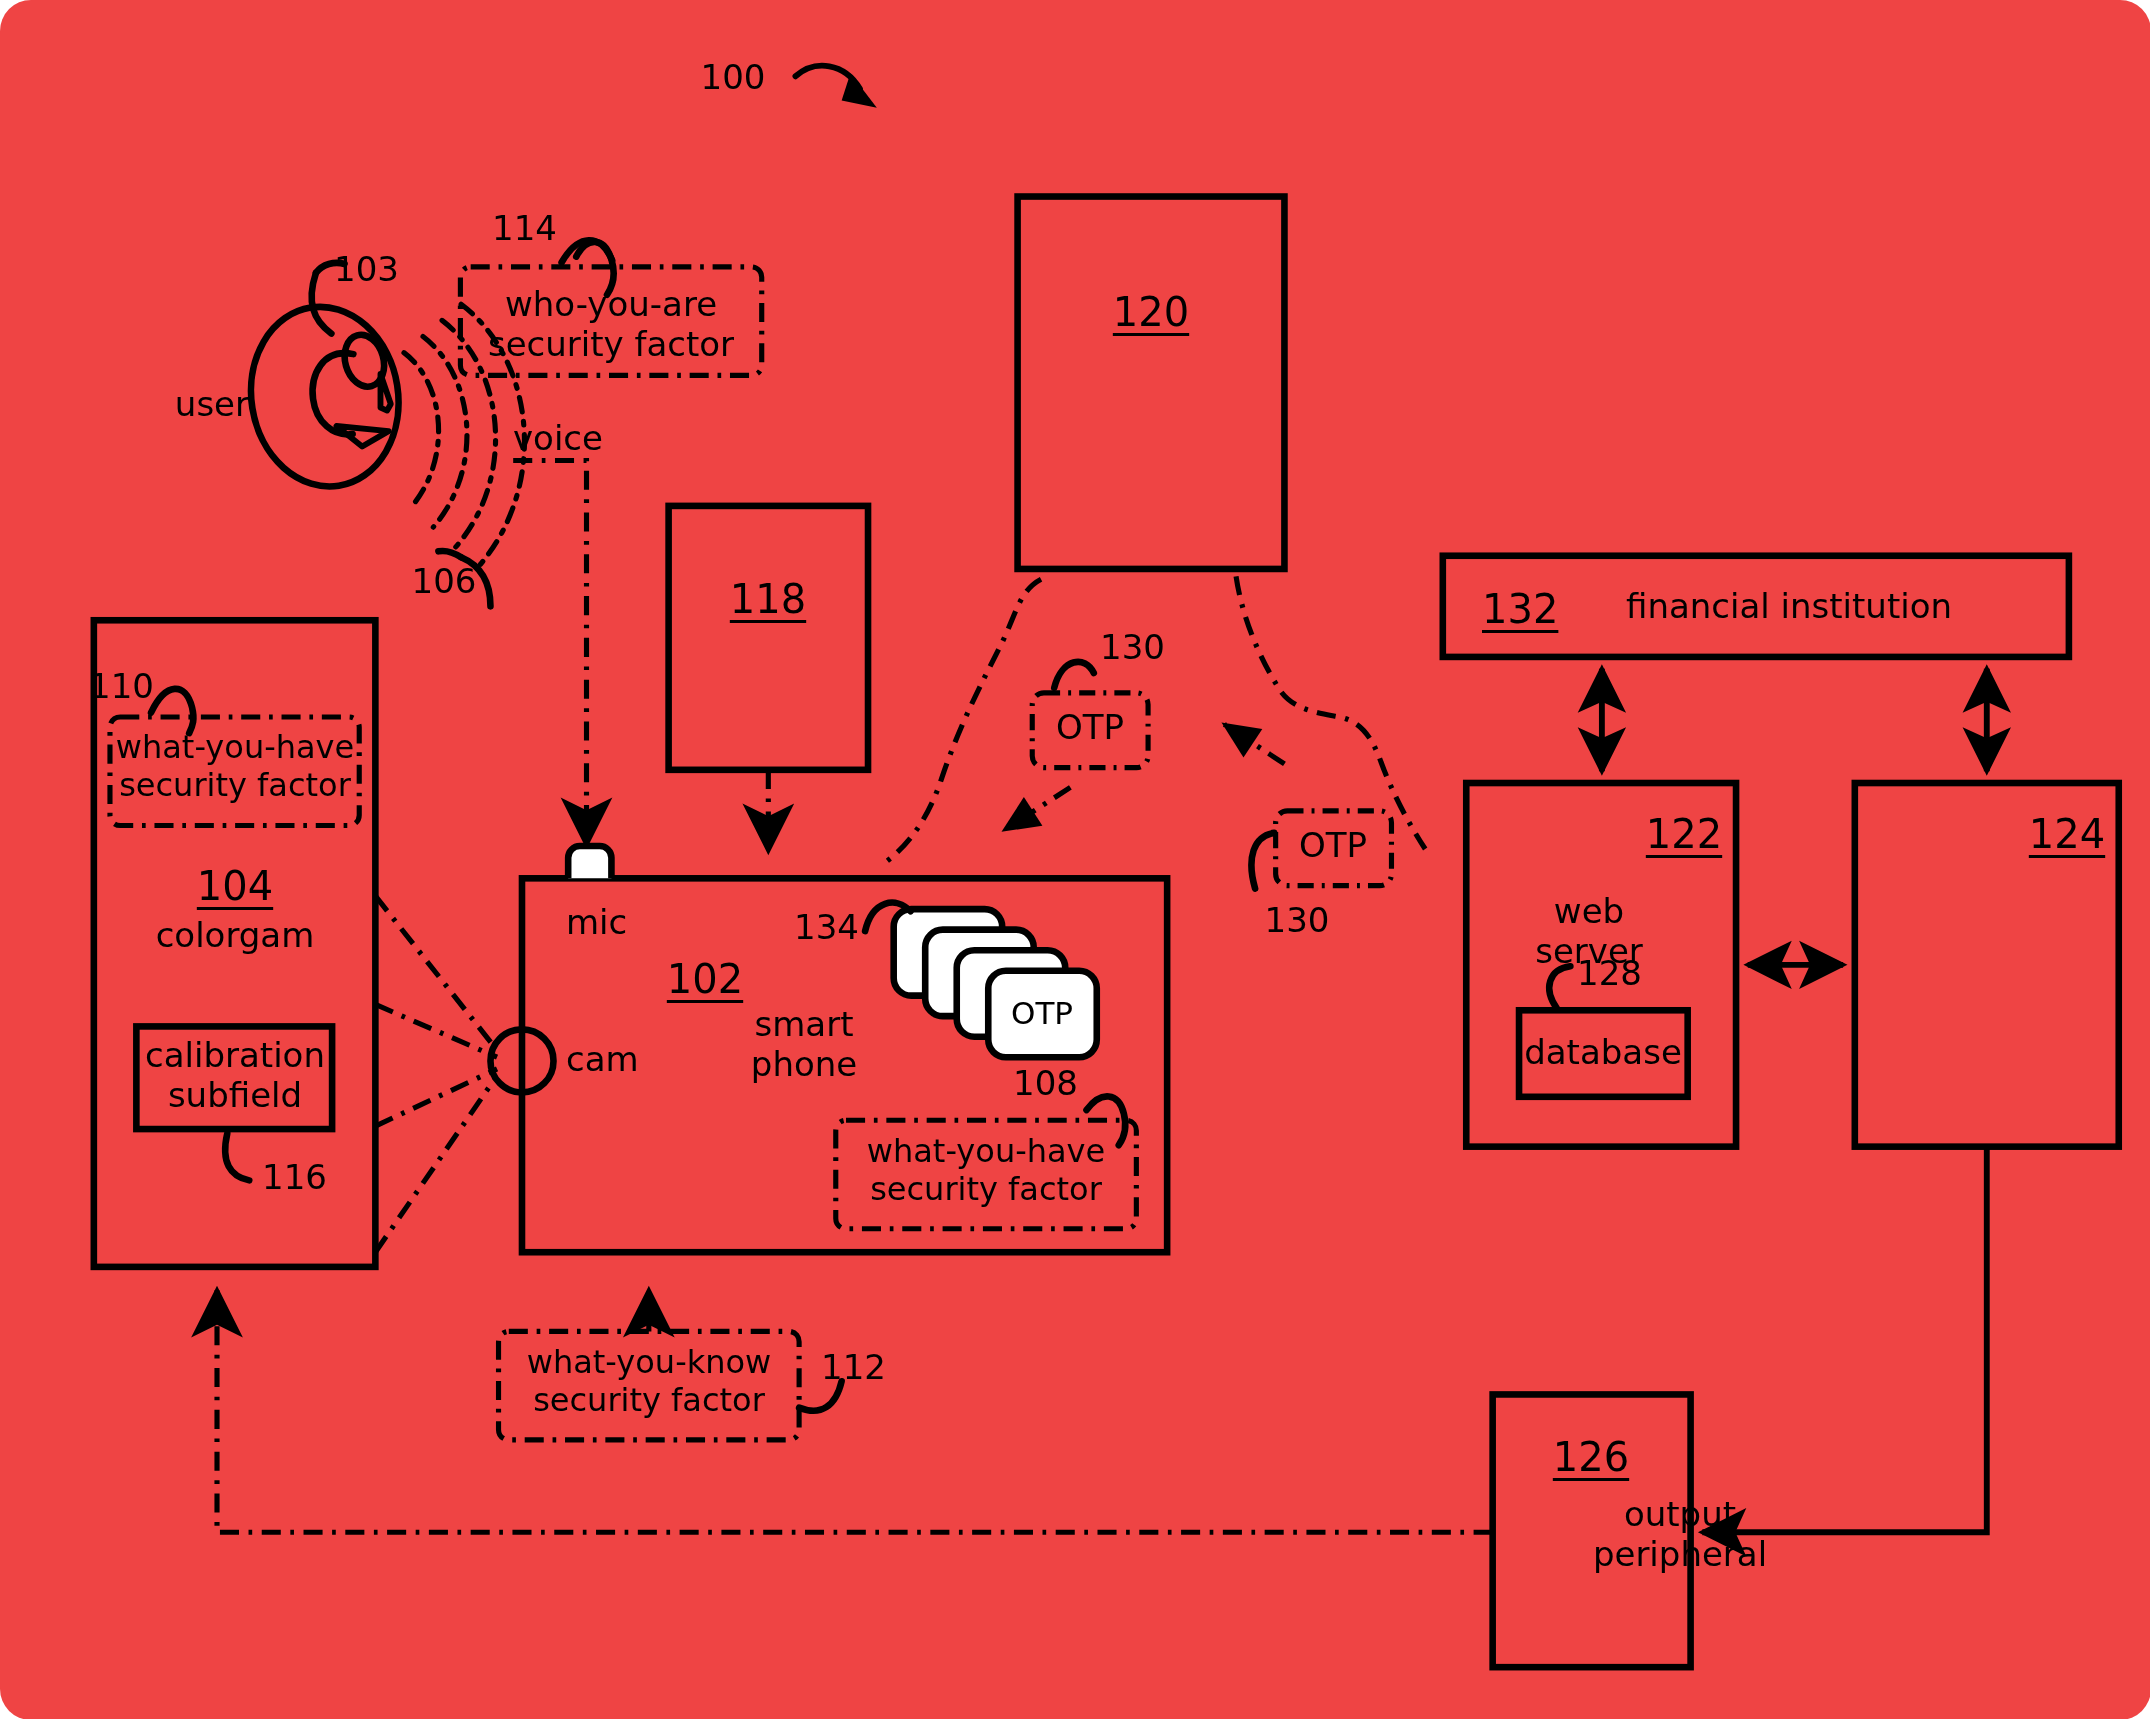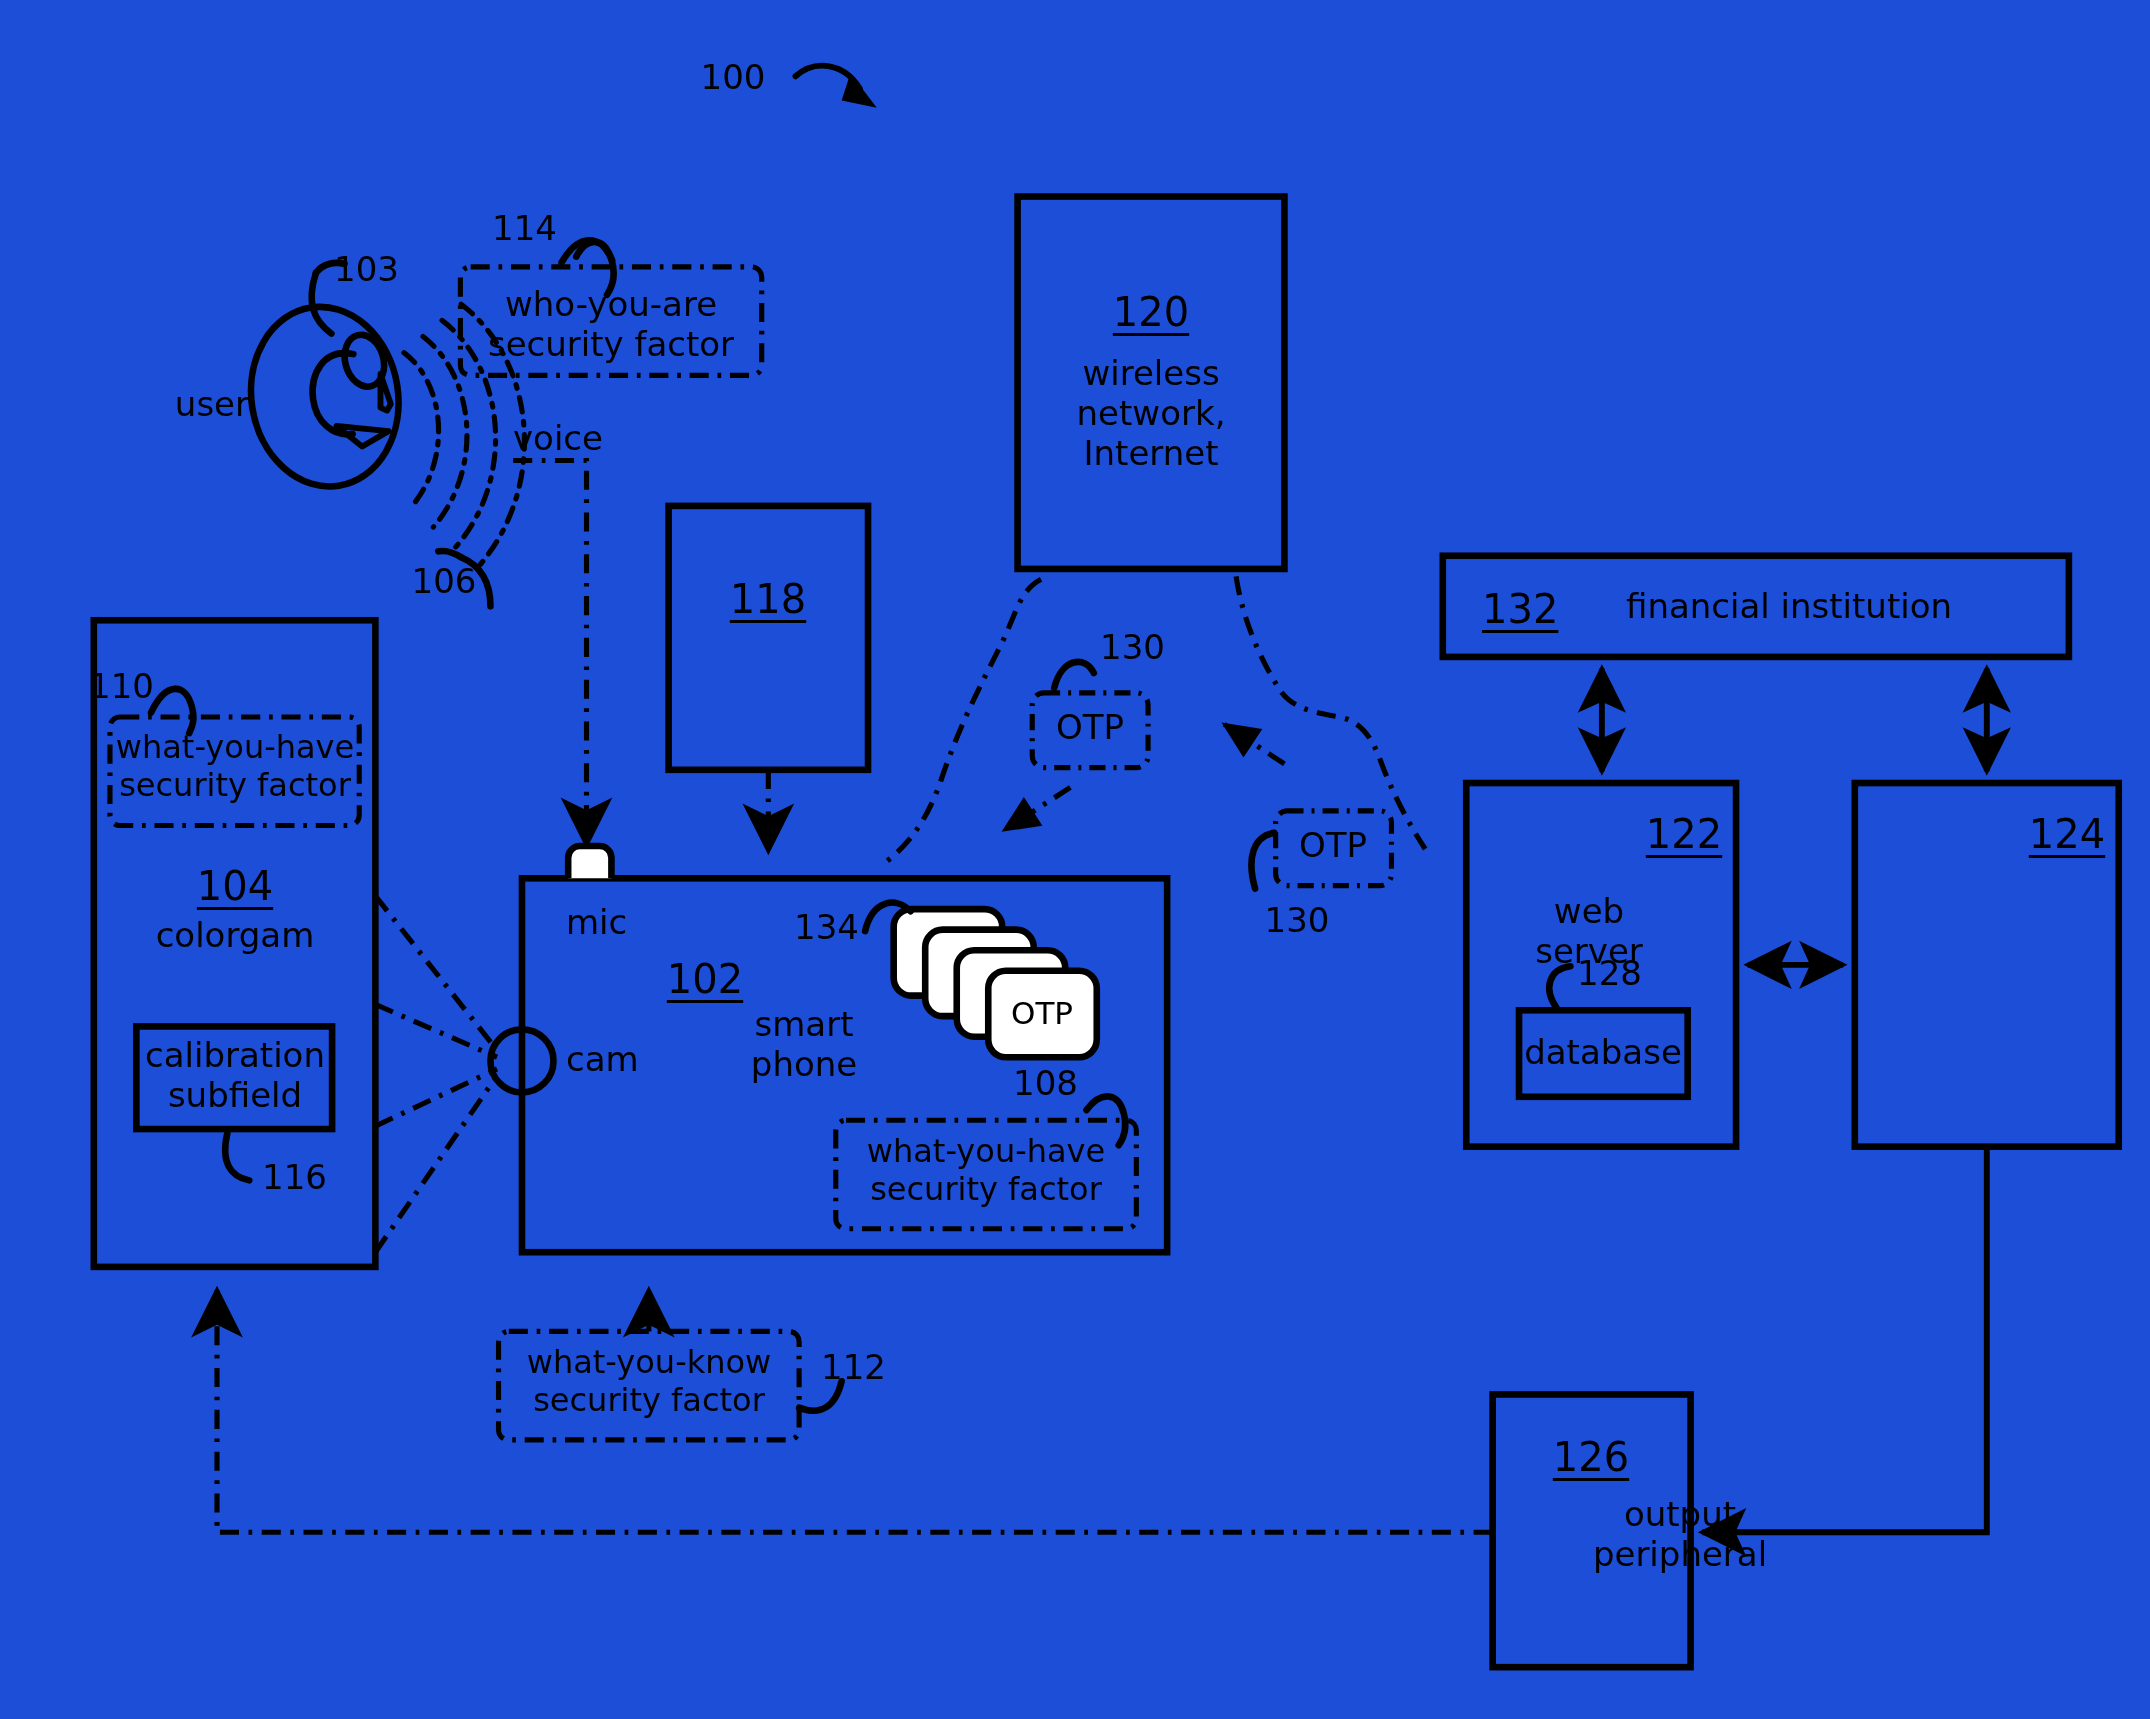--- a/index.html
+++ b/index.html
@@ -5,22 +5,23 @@
 <style>
   html,body{margin:0;padding:0;background:#fff;}
   body{
     font-family:"DejaVu Sans","Liberation Sans",sans-serif;
     color:#000;
   }
   #figure{
     position:relative;
     width:2151px;
     height:1720px;
-    background:#1d4ed8;
+    background:#ef4444;
     overflow:hidden;
+    border-radius:31px;
   }
   #svgroot{
     position:absolute;
     left:0; top:0;
     width:2151px;
     height:1720px;
   }
   .txt{
     position:absolute;
     white-space:pre;
@@ -240,23 +241,20 @@
 phone</div>
   <div class="txt num r" style="left:859px; top:907px;">134</div>
   <div class="txt otpcard-txt c" style="left:1042px; top:995px;">OTP</div>
   <div class="txt num r" style="left:1078px; top:1063px;">108</div>
   <div class="txt lbl-sm c" style="left:986px; top:1133px;">what-you-have
 security factor</div>
 
   <div class="txt numu c" style="left:768px; top:576px;">118</div>
 
   <div class="txt numu c" style="left:1151px; top:289px;">120</div>
-  <div class="txt lbl c" style="left:1151px; top:353px;">wireless
-network,
-Internet</div>
 
   <div class="txt num l" style="left:1100px; top:627px;">130</div>
   <div class="txt lbl c" style="left:1090px; top:707px;">OTP</div>
   <div class="txt num c" style="left:1297px; top:900px;">130</div>
   <div class="txt lbl c" style="left:1333px; top:825px;">OTP</div>
 
   <div class="txt numu l" style="left:1482px; top:586px;">132</div>
   <div class="txt lbl c" style="left:1789px; top:586px;">financial institution</div>
 
   <div class="txt numu c" style="left:1684px; top:811px;">122</div>

